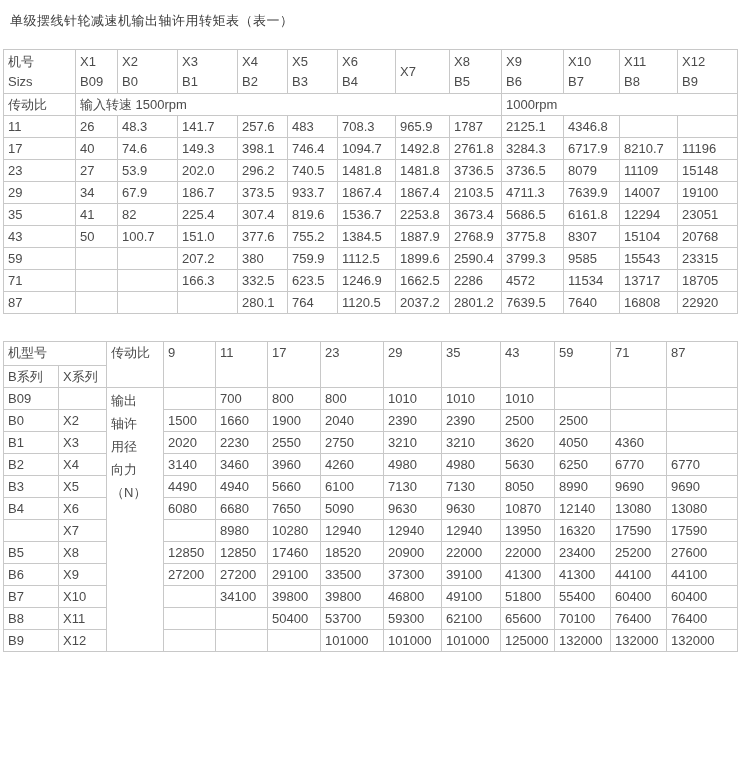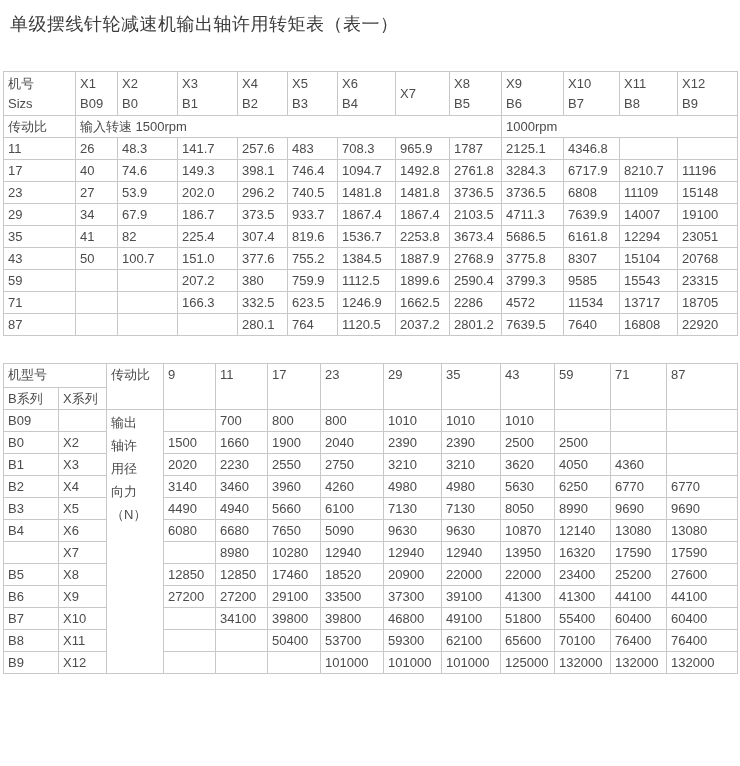--- a/index.html
+++ b/index.html
@@ -5,33 +5,33 @@
   * { box-sizing: border-box; }
   html, body { margin: 0; padding: 0; }
   body {
     width: 740px;
     background: #ffffff;
     color: #4b4b4b;
     font-family: "Liberation Sans", "DejaVu Sans", sans-serif;
   }
   .page { padding: 12px 3px 5px 2px; }
   .title {
-    font-size: 18px;
+    font-size: 13px;
     color: #3c3c3c;
     margin-left: 8px;
     letter-spacing: 0.5px;
     white-space: nowrap;
   }
   .spec-table {
     border-collapse: collapse;
     table-layout: fixed;
     width: 734px;
     margin-left: 1px;
   }
-  .t1 { margin-top: 35px; }
+  .t1 { margin-top: 19px; }
   .title-2 { margin-top: 30px; }
   .t2 { margin-top: 27px; }
   td {
     border: 1px solid #c8c8c8;
     font-size: 13px;
     height: 22px;
     padding: 1px 2px 1px 4px;
     line-height: 19px;
     white-space: nowrap;
     overflow: hidden;
@@ -166,21 +166,21 @@
           <td>23</td>
           <td>27</td>
           <td>53.9</td>
           <td>202.0</td>
           <td>296.2</td>
           <td>740.5</td>
           <td>1481.8</td>
           <td>1481.8</td>
           <td>3736.5</td>
           <td>3736.5</td>
-          <td>6808</td>
+          <td>8079</td>
           <td>11109</td>
           <td>15148</td>
         </tr>
         <tr>
           <td>29</td>
           <td>34</td>
           <td>67.9</td>
           <td>186.7</td>
           <td>373.5</td>
           <td>933.7</td>

